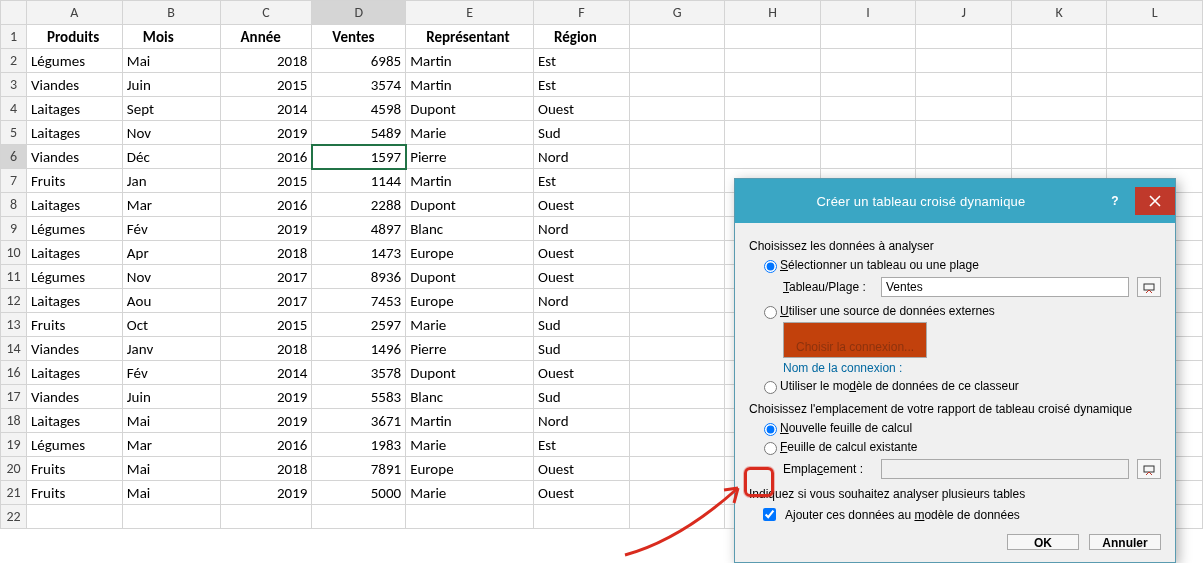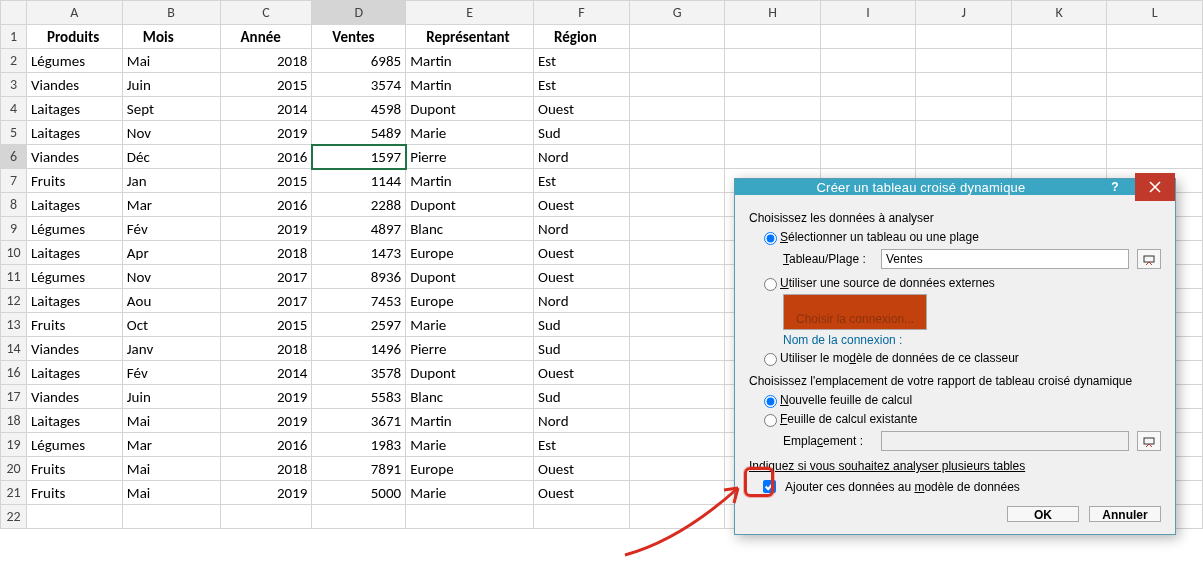--- a/index.html
+++ b/index.html
@@ -87,21 +87,21 @@
     background: #f0f0f0;
     border: 1px solid #5a9bb0;
     box-shadow: 3px 3px 12px rgba(0,0,0,.3);
     font-family: "Segoe UI", Tahoma, sans-serif;
     font-size: 12px;
     color: #000;
   }
   .dialog .titlebar {
     background:#3aa6c4;
     color:#fff;
-    height:16px;
+    height:44px;
     display:flex;
     align-items:center;
     padding:0 0 0 12px;
   }
   .dialog .titlebar .title {
     flex:1;
     text-align:center;
     font-size:13px;
     letter-spacing:.2px;
   }
@@ -602,21 +602,21 @@
       <span class="lbl short">Empla<span class="underline-key">c</span>ement :</span>
       <input type="text" class="greyed" disabled="" style="">
       <div class="range-btn">
         <svg width="12" height="12" viewBox="0 0 12 12">
           <rect x="1" y="3" width="10" height="6" fill="none" stroke="#333"></rect>
             <path d="M3 12 L6 9 L9 12" stroke="#c0392b" fill="none"></path>
         </svg>
       </div>
     </div>
 
-    <div class="section-label" style="margin-top:8px;text-decoration:underline;">Indiquez si vous souhaitez analyser plusieurs tables</div>
+    <div class="section-label" style="margin-top:8px;">Indiquez si vous souhaitez analyser plusieurs tables</div>
     <label class="check">
       <input type="checkbox" checked="" style="">
       <span>Ajouter ces données au <span class="underline-key">m</span>odèle de données</span>
     </label>
 
     <div class="footer">
       <button>OK</button>
       <button>Annuler</button>
     </div>
   </div>

